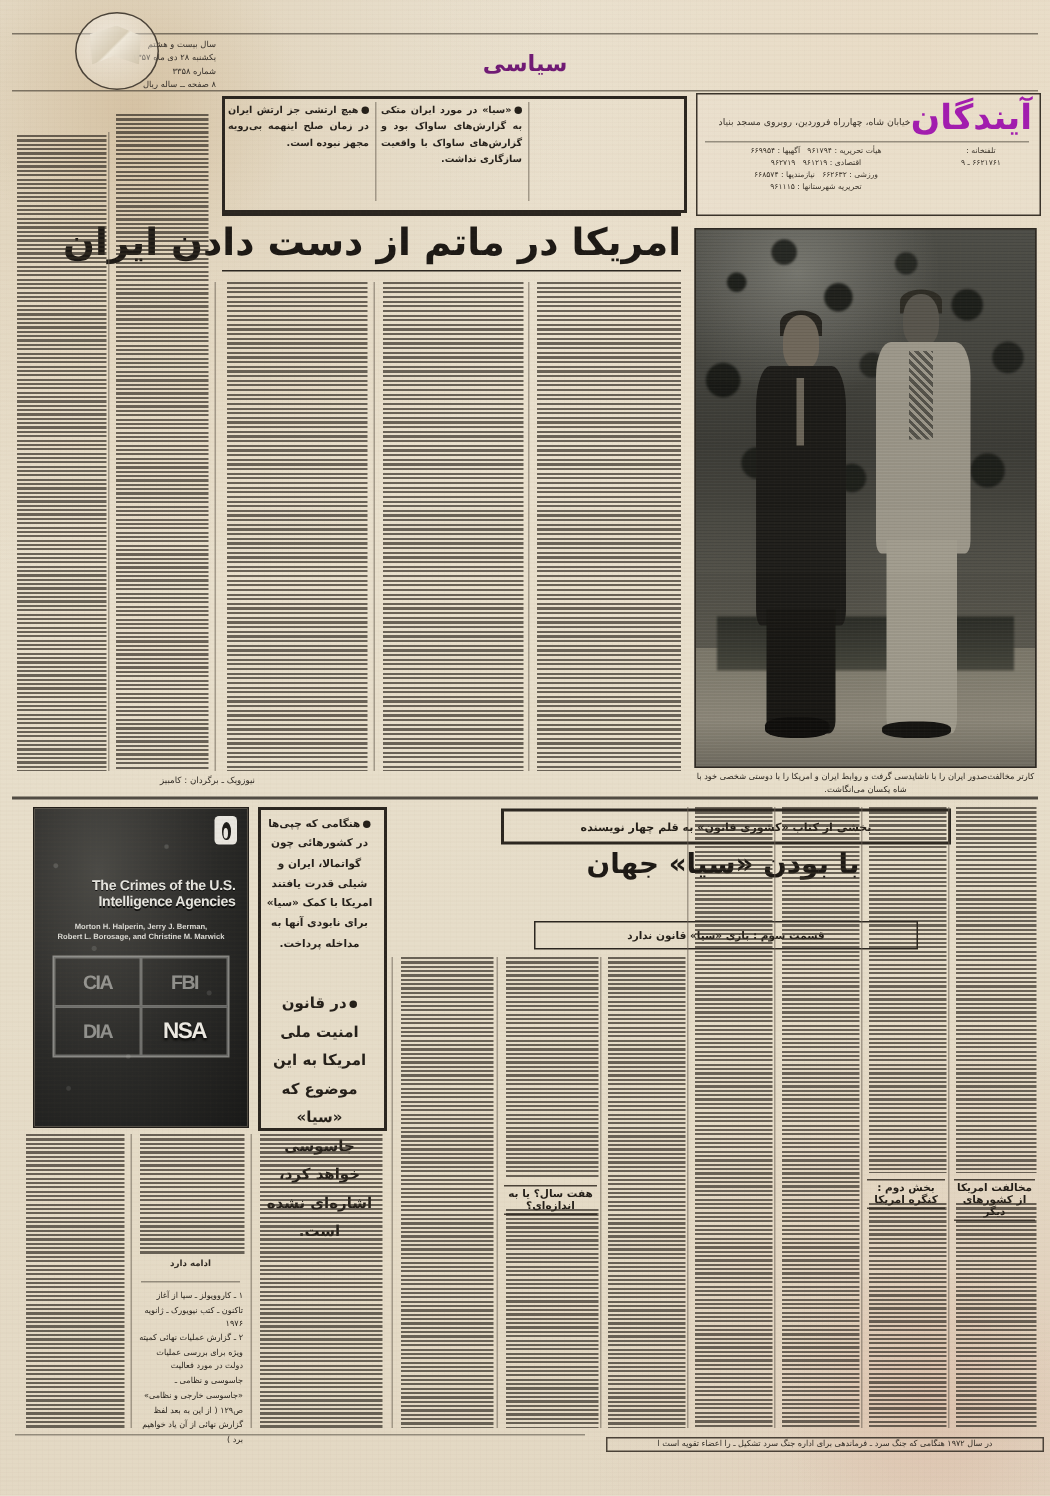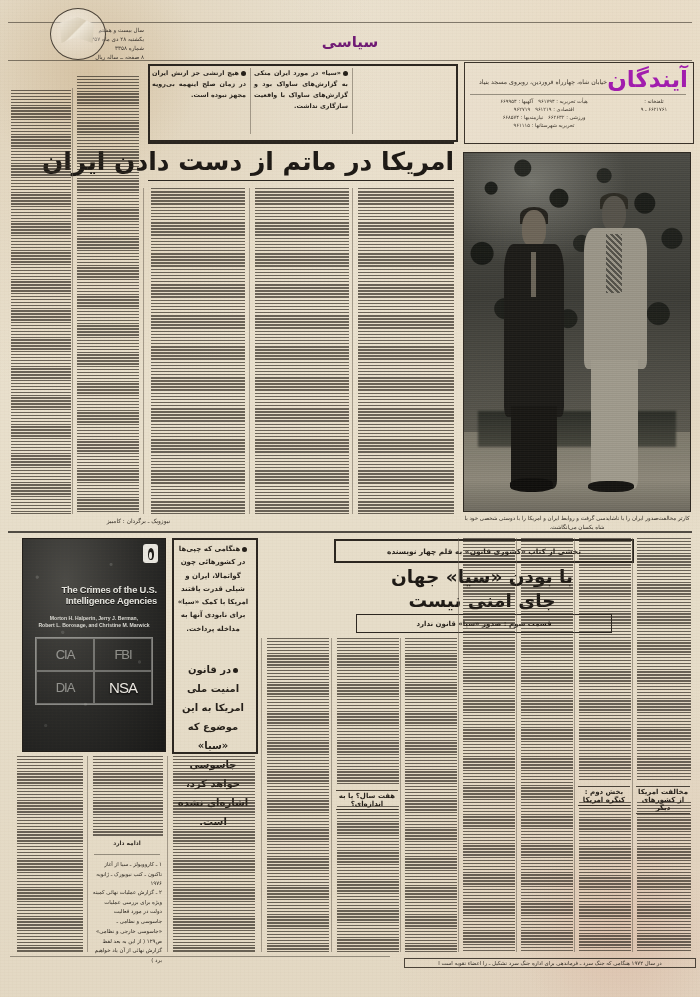--- a/index.html
+++ b/index.html
@@ -219,21 +219,21 @@
     text-align:center;direction:ltr;
   }
   .book-grid{
     position:absolute;left:12px;right:12px;top:98px;height:66px;
     border:1px solid rgba(215,215,210,.55);
     display:grid;grid-template-columns:1fr 1fr;grid-template-rows:1fr 1fr;
   }
   .book-grid > div{
     border:.5px solid rgba(215,215,210,.4);
     display:flex;align-items:center;justify-content:center;
-    font-family:"Liberation Sans",sans-serif;font-weight:normal;
+    font-family:"Liberation Sans",sans-serif;font-weight:bold;
     color:rgba(225,225,220,.55);font-size:13px;letter-spacing:-1px;direction:ltr;
     overflow:hidden;
   }
   .book-grid .nsa{color:#ece9e2;font-size:15px;text-shadow:0 1px 2px #000;}
 
   
   .vrule{position:absolute;width:1px;background:#6a6054;opacity:.55;}
   .hrule{position:absolute;height:1px;background:#514a3f;opacity:.55;}
   .box-rule{position:absolute;border:2px solid #2b2620;}
 
@@ -355,24 +355,23 @@
     <div class="grainy"></div>
   </div>
   <div class="photo-caption" style="left:463px;top:514px;width:228px;">کارتر مخالفت‌صدور ایران را با ناشایدسی گرفت و روابط ایران و امریکا را با دوستی شخصی خود با شاه یکسان می‌انگاشت.</div>
 
   <div class="hrule" style="left:8px;top:531px;width:684px;height:2px;background:#2b2620;opacity:.8;"></div>
 
   <div class="kicker-box" style="left:334px;top:539px;width:296px;height:20px;">بخشی از کتاب «کشوری قانون» به قلم چهار نویسنده</div>
 
   <div class="headline2" style="left:336px;top:565px;width:292px;">
     <div>با بودن «سیا» جهان</div>
-    <div>جای امنی نیست</div>
-  </div>
-
-  <div class="subkicker-box" style="left:356px;top:614px;width:254px;height:17px;">قسمت سوم : صدور «سیا» قانون ندارد</div>
+  </div>
+
+  <div class="subkicker-box" style="left:356px;top:614px;width:254px;height:17px;">قسمت سوم : بازی «سیا» قانون ندارد</div>
 
   <div class="book" style="left:22px;top:538px;width:142px;height:212px;">
     <div class="speck"></div>
     <div class="penguin">
       <div class="bird"></div>
     </div>
     <div class="book-sub">
       <span>The Crimes of the U.S.</span><br>
       <span>Intelligence Agencies</span>
     </div>

